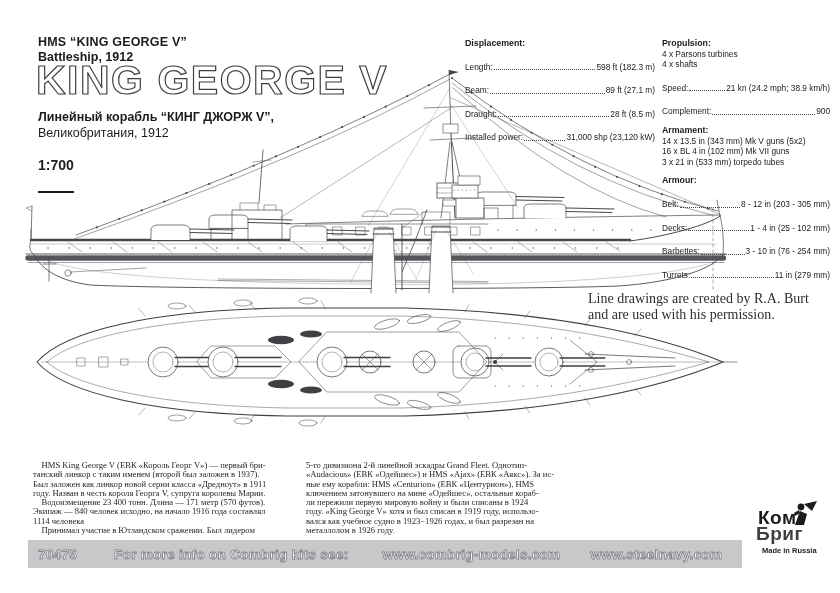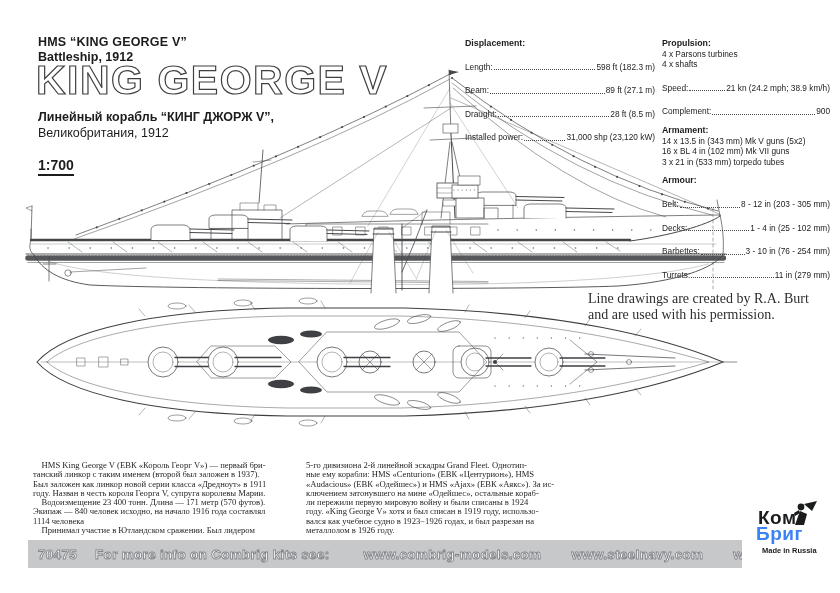--- a/index.html
+++ b/index.html
@@ -6,21 +6,21 @@
   .sheet{position:relative;width:840px;height:593px;background:#fff;overflow:hidden;
          font-family:"Liberation Sans",sans-serif;color:#1c1c1e;}
   
   .t-hms{position:absolute;left:38px;top:35px;font-size:12.5px;font-weight:bold;letter-spacing:.2px;}
   .t-type{position:absolute;left:38px;top:50px;font-size:12.5px;font-weight:bold;}
   .t-big{position:absolute;left:36px;top:60px;font-size:41px;font-weight:bold;line-height:1;
          color:#fff;-webkit-text-stroke:1.2px #404043;letter-spacing:1.5px;white-space:nowrap;}
   .t-ru1{position:absolute;left:38px;top:110px;font-size:12.5px;font-weight:bold;}
   .t-ru2{position:absolute;left:38px;top:126px;font-size:12.5px;font-weight:normal;}
   .t-scale{position:absolute;left:38px;top:157px;font-size:14px;font-weight:bold;
-           border-bottom:2px solid #1c1c1e;padding-bottom:1px;}
+           border-bottom:2px solid #1c1c1e;padding-bottom:18px;}
   
   .spec{position:absolute;font-size:8.3px;line-height:10.6px;}
   .spec-disp{left:465px;top:38px;width:190px;}
   .spec-right{left:662px;top:38px;width:168px;}
   .spec .hdr{font-weight:bold;font-size:8.8px;}
   .srow{display:flex;align-items:flex-end;}
   .srow .sl{white-space:nowrap;margin-top:13px;}
   .srow .sd{flex:1;min-width:4px;border-bottom:1px dotted #4a4a4c;margin:0 1px 2px 1px;}
   .srow .sv{white-space:nowrap;}
   .spec .gap{height:8px;}
@@ -31,28 +31,28 @@
         font-size:14px;color:#2e2e30;}
   
   .history{position:absolute;left:33px;top:461px;display:flex;gap:20px;
            font-family:"Liberation Serif",serif;font-size:8.6px;line-height:9.3px;color:#1f1f21;}
   .history .col{width:253px;}
   
   .footerbar{position:absolute;left:28px;top:540px;width:714px;height:28px;background:#c7c8ca;
              display:flex;align-items:center;font-weight:bold;font-size:13.5px;letter-spacing:.3px;
              color:#fff;-webkit-text-stroke:.9px #83858a;white-space:nowrap;overflow:hidden;gap:16px;}
   .footerbar .code{margin-left:10px;}
-  .footerbar .info{margin-left:2px;}
+  .footerbar .info{margin-left:21px;}
   .footerbar .site1{margin-left:18px;}
   .footerbar .site2{margin-left:14px;}
   .footerbar .site3{margin-left:14px;}
   
   .logo{position:absolute;left:742px;top:505px;width:78px;height:62px;background:#fff;}
   .logo .l1{position:absolute;left:0px;top:2px;font-size:19px;font-weight:bold;color:#1b1c1e;letter-spacing:.5px;margin-left:16px;}
-  .logo .l2{position:absolute;left:14px;top:18px;font-size:19px;font-weight:bold;color:#3b82f6;letter-spacing:.5px;}
+  .logo .l2{position:absolute;left:14px;top:18px;font-size:19px;font-weight:bold;color:#404040;letter-spacing:.5px;}
   .logo .made{position:absolute;left:20px;top:41px;font-size:7.5px;font-weight:bold;color:#1b1c1e;white-space:nowrap;}
   .logo svg{position:absolute;left:48px;top:-4px;}
 </style>
 </head>
 <body>
 
 <div class="sheet">
 
   <div class="t-hms">HMS “KING GEORGE V”</div>
   <div class="t-type">Battleship, 1912</div>
@@ -303,22 +303,22 @@
       <div>танский линкор с таким именем (второй был заложен в 1937).</div>
       <div>Был заложен как линкор новой серии класса «Дредноут» в 1911</div>
       <div>году. Назван в честь короля Георга V, супруга королевы Марии.</div>
       <div>&nbsp;&nbsp;&nbsp;&nbsp;Водоизмещение 23 400 тонн. Длина — 171 метр (570 футов).</div>
       <div>Экипаж — 840 человек исходно, на начало 1916 года составлял</div>
       <div>1114 человека</div>
       <div>&nbsp;&nbsp;&nbsp;&nbsp;Принимал участие в Ютландском сражении. Был лидером</div>
     </div>
     <div class="col">
       <div>5-го дивизиона 2-й линейной эскадры Grand Fleet. Однотип-</div>
+      <div>«Audacious» (ЕВК «Одейшес») и HMS «Ajax» (ЕВК «Аякс»). За ис-</div>
       <div>ные ему корабли: HMS «Centurion» (ЕВК «Центурион»), HMS</div>
-      <div>«Audacious» (ЕВК «Одейшес») и HMS «Ajax» (ЕВК «Аякс»). За ис-</div>
       <div>ключением затонувшего на мине «Одейшес», остальные кораб-</div>
       <div>ли пережили первую мировую войну и были списаны в 1924</div>
       <div>году. «King George V» хотя и был списан в 1919 году, использо-</div>
       <div>вался как учебное судно в 1923−1926 годах, и был разрезан на</div>
       <div>металлолом в 1926 году.</div>
     </div>
   </div>
 
   <div class="footerbar">
     <span class="code">70475</span>

